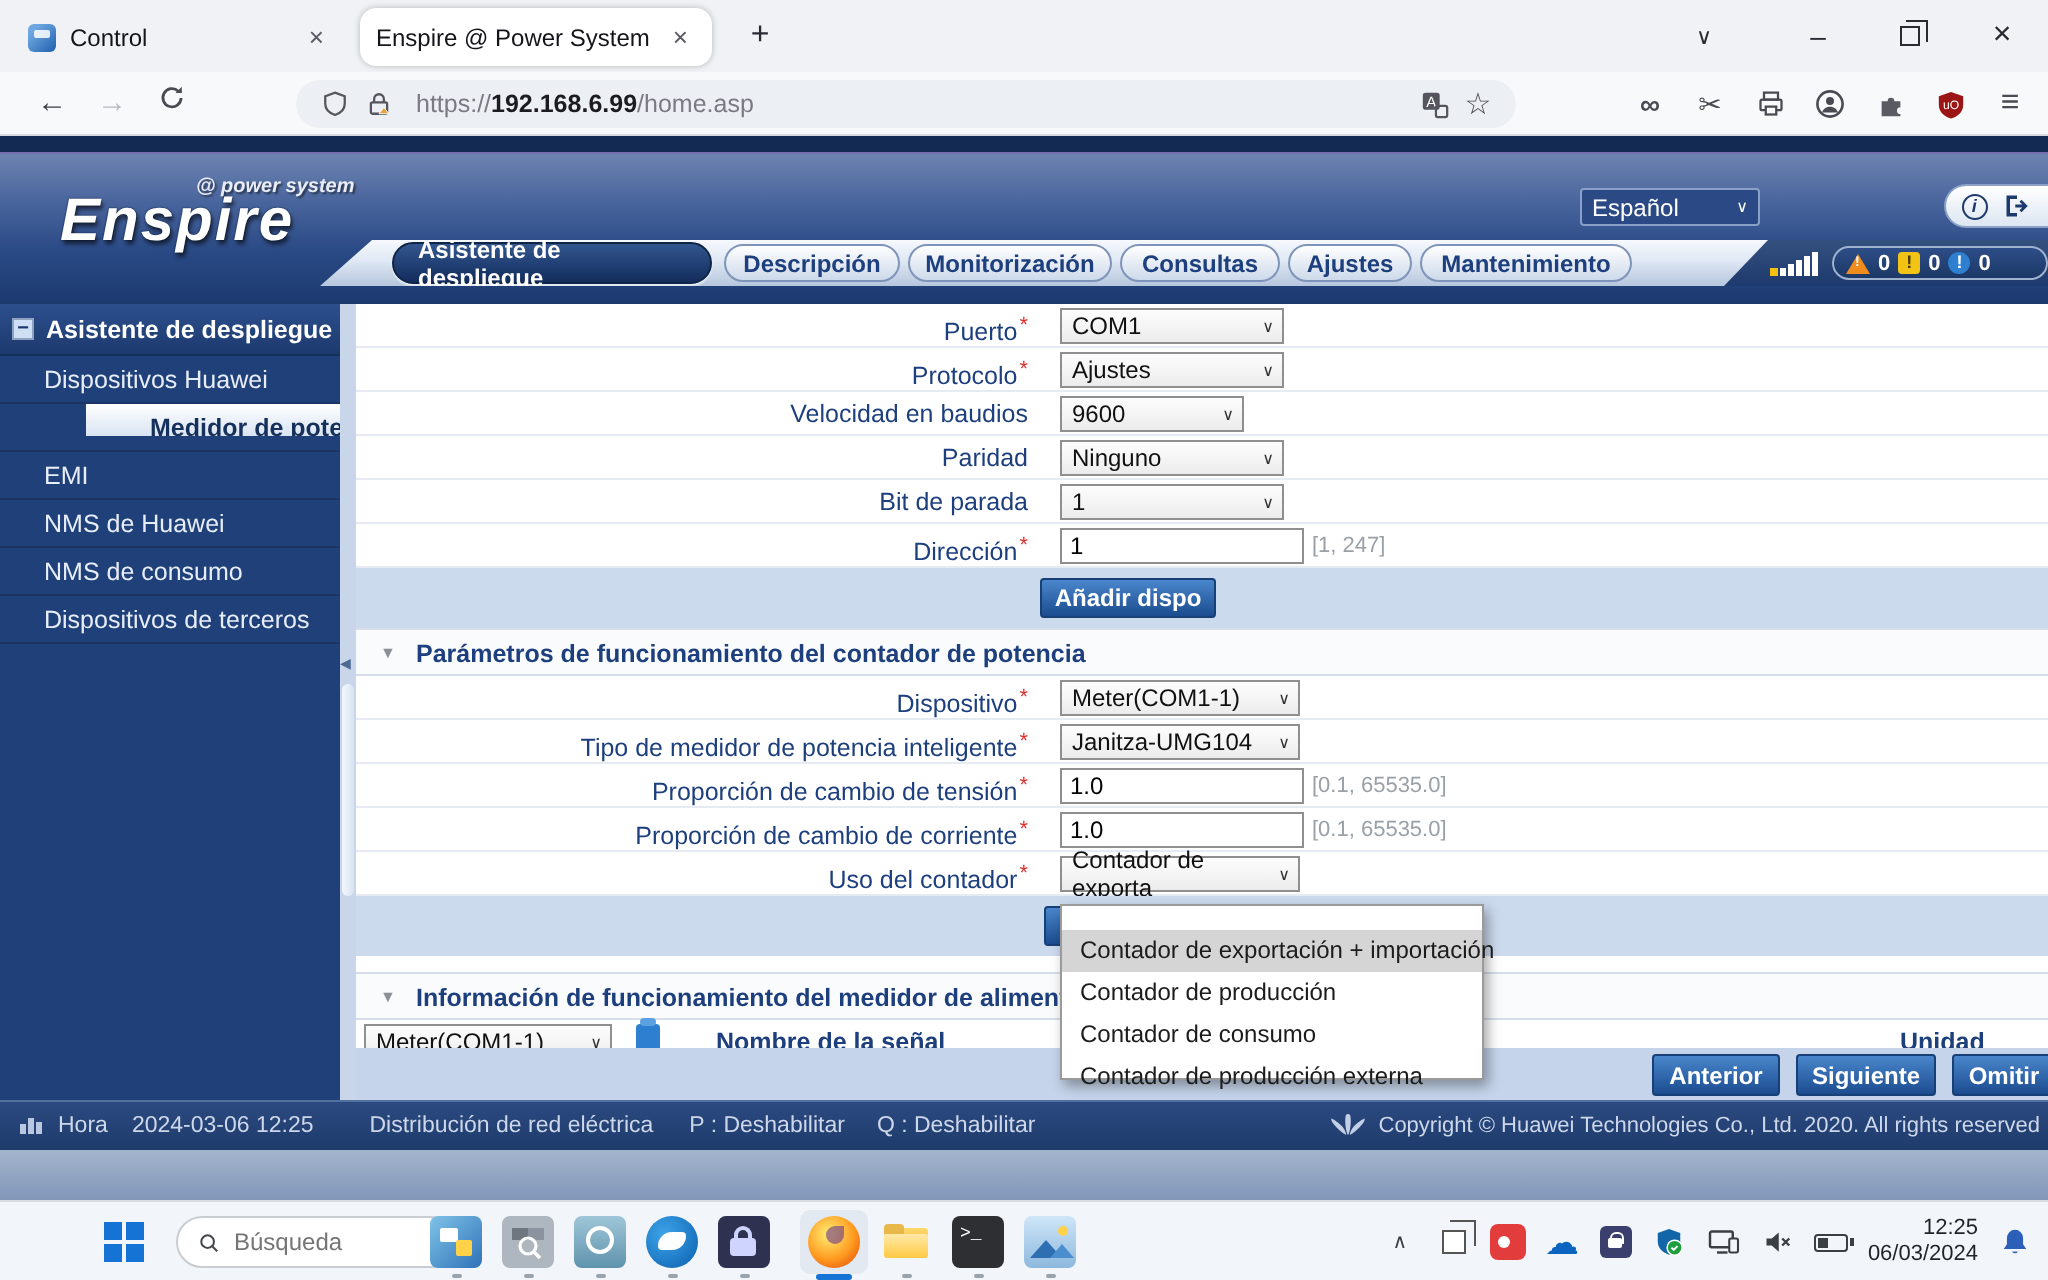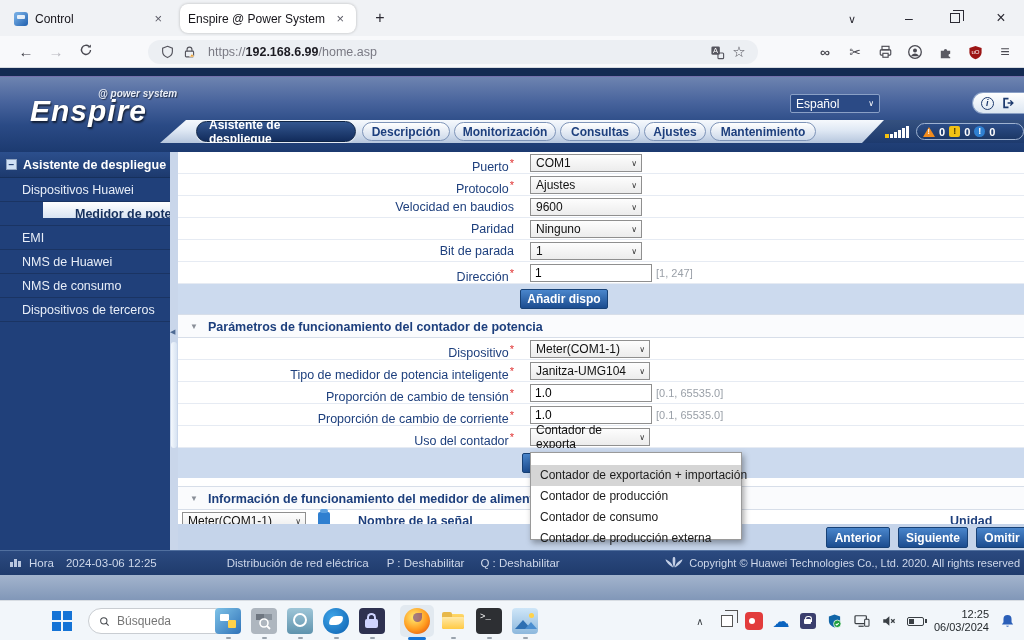--- a/index.html
+++ b/index.html
@@ -303,21 +303,21 @@
       </div>
       <div class="frow" style="top:22px;">
         <div class="flbl"><span>Protocolo</span><span class="req">*</span></div>
         <div class="sel" style="width:112px;">
             <span>Ajustes</span>
             <span class="caret">∨</span>
           </div>
       </div>
       <div class="frow" style="top:44px;">
         <div class="flbl"><span>Velocidad en baudios</span></div>
-        <div class="sel" style="width:112px;">
+        <div class="sel" style="width:92px;">
             <span>9600</span>
             <span class="caret">∨</span>
           </div>
       </div>
       <div class="frow" style="top:66px;">
         <div class="flbl"><span>Paridad</span></div>
         <div class="sel" style="width:112px;">
             <span>Ninguno</span>
             <span class="caret">∨</span>
           </div>
@@ -410,21 +410,21 @@
     </div>
 
     <div class="pfooter">
       <span class="chart-ic">
           <i style="height:5px;"></i>
           <i style="height:8px;"></i>
           <i style="height:6px;"></i>
         </span>
       <span>Hora</span>
       <span style="margin-left:12px;">2024-03-06 12:25</span>
-      <span style="margin-left:42px;padding-left:28px;">Distribución de red eléctrica</span>
+      <span style="padding-left:28px;">Distribución de red eléctrica</span>
       <span style="margin-left:18px;">P : Deshabilitar</span>
       <span style="margin-left:16px;">Q : Deshabilitar</span>
       <span style="flex:1;"></span>
       <svg width="18" height="14" viewBox="0 0 24 16" style="margin-right:6px;">
         <g fill="#c3cfe6">
           <path d="M10.8 14C8 12.6 4.6 9.8 2 6.2 1.2 5 .6 3.6.9 3c1.8.6 6 3.6 7.8 6 .9 1.2 1.9 3 2.1 5z"></path>
           <path d="M13.2 14c2.8-1.4 6.2-4.2 8.8-7.8.8-1.2 1.4-2.6 1.1-3.2-1.8.6-6 3.6-7.8 6-.9 1.2-1.9 3-2.1 5z"></path>
           <path d="M11.6 13.6C10.4 10.4 9.8 5 10.4 1.4c.2-.8.6-1.4 1.6-1.4s1.4.6 1.6 1.4c.6 3.6 0 9-1.2 12.2z"></path>
         </g>
       </svg>

